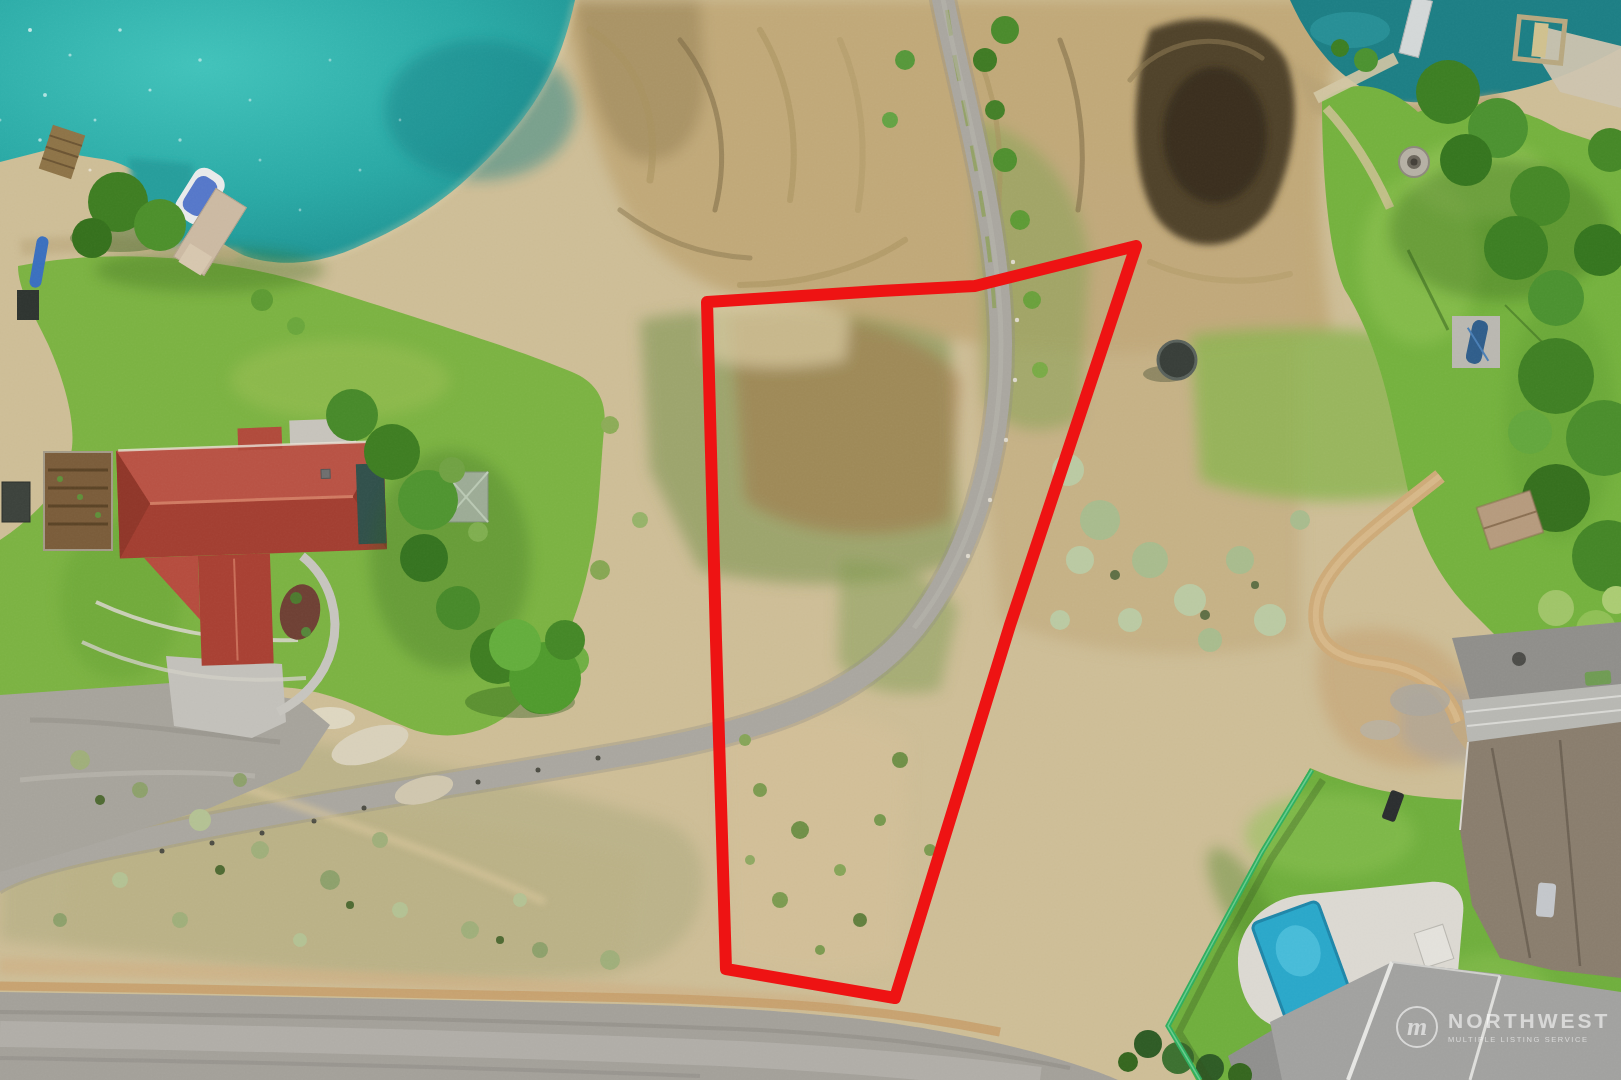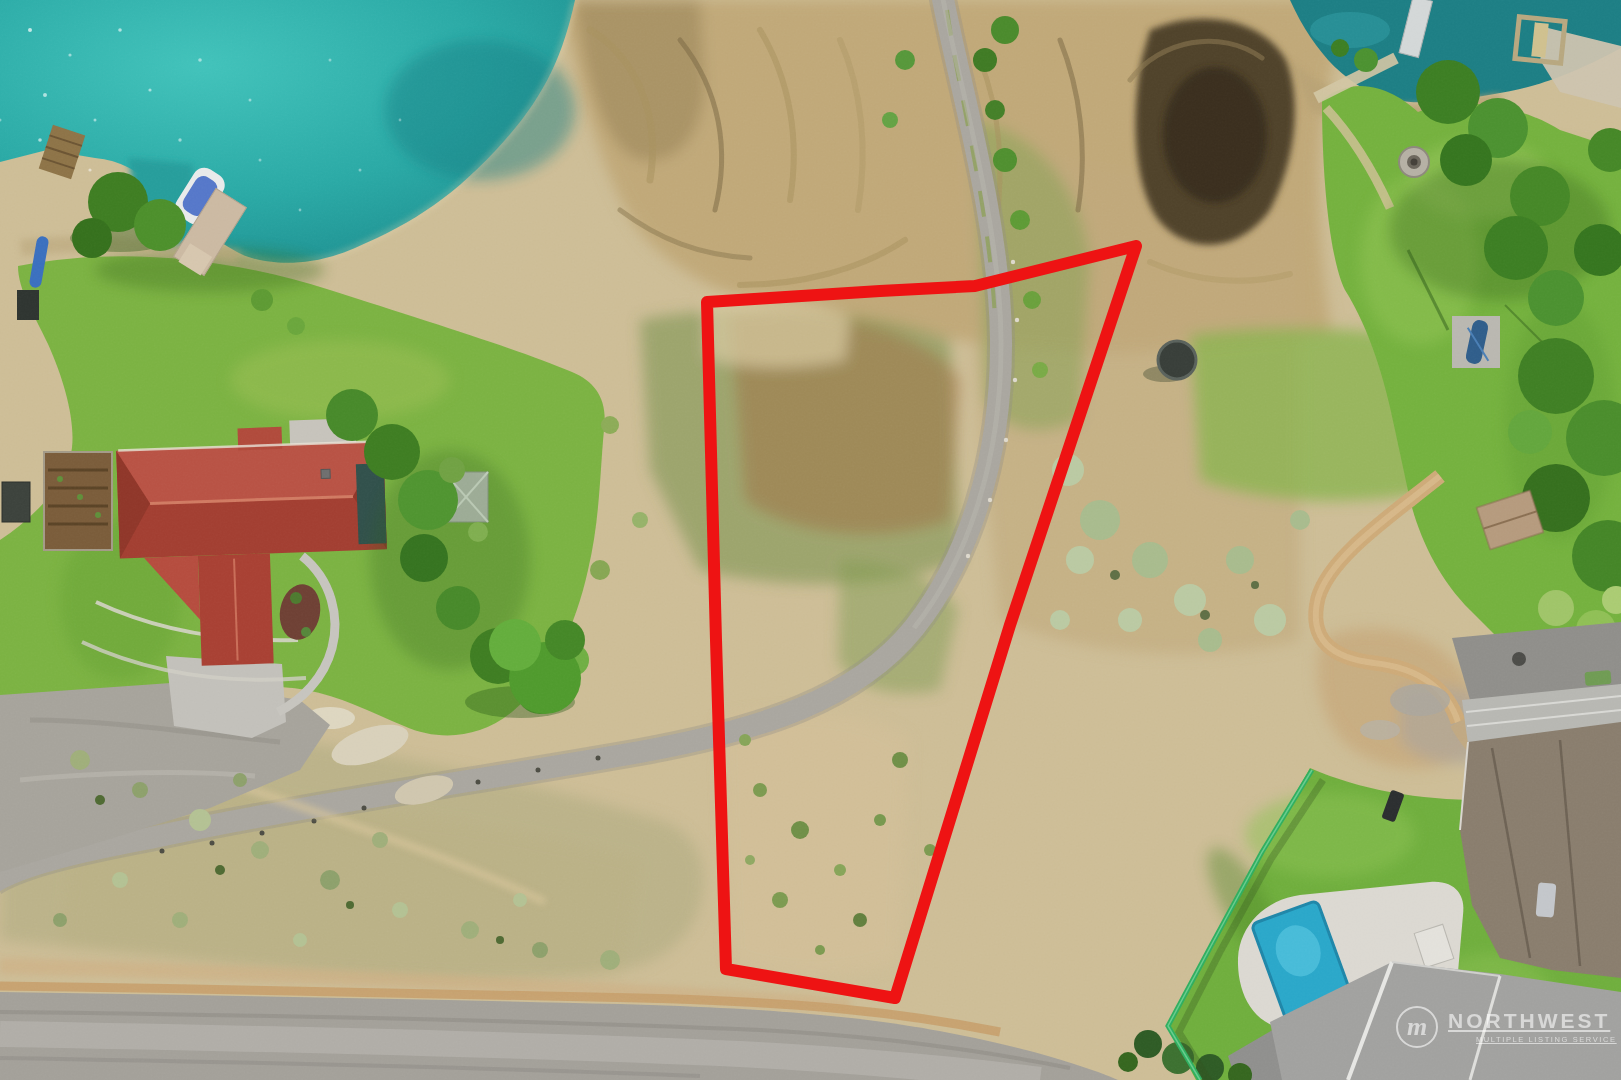--- a/index.html
+++ b/index.html
@@ -4,23 +4,23 @@
 <style>
   html,body{margin:0;padding:0;background:#222;}
   .stage{position:relative;width:1621px;height:1080px;overflow:hidden;background:#cbbb93;
          font-family:"Liberation Sans",sans-serif;}
   .stage svg{position:absolute;left:0;top:0;display:block;}
   .watermark{position:absolute;left:1396px;top:1006px;display:flex;align-items:center;gap:10px;
              color:rgba(255,255,255,0.58);user-select:none;}
   .wm-logo{width:38px;height:38px;border:2.5px solid rgba(255,255,255,0.58);border-radius:50%;
            display:flex;align-items:center;justify-content:center;
            font-family:"Liberation Serif",serif;font-style:italic;font-weight:bold;font-size:26px;line-height:1;}
-  .wm-text{display:flex;flex-direction:column;text-decoration:underline;}
+  .wm-text{display:flex;flex-direction:column;}
   .wm-brand{font-size:21px;font-weight:bold;letter-spacing:3px;line-height:1.05;}
-  .wm-tag{font-size:7.5px;letter-spacing:1.6px;margin-top:2px;margin-left:28px;}
+  .wm-tag{font-size:7.5px;letter-spacing:1.6px;margin-top:2px;}
 </style>
 </head>
 <body>
 
 <div class="stage">
 <svg width="1621" height="1080" viewBox="0 0 1621 1080">
   <defs>
     <radialGradient id="lakeG" cx="0.35" cy="0.25" r="0.9">
       <stop offset="0" stop-color="#41c2ba"></stop>
           <stop offset="0.55" stop-color="#2aa9a5"></stop>

